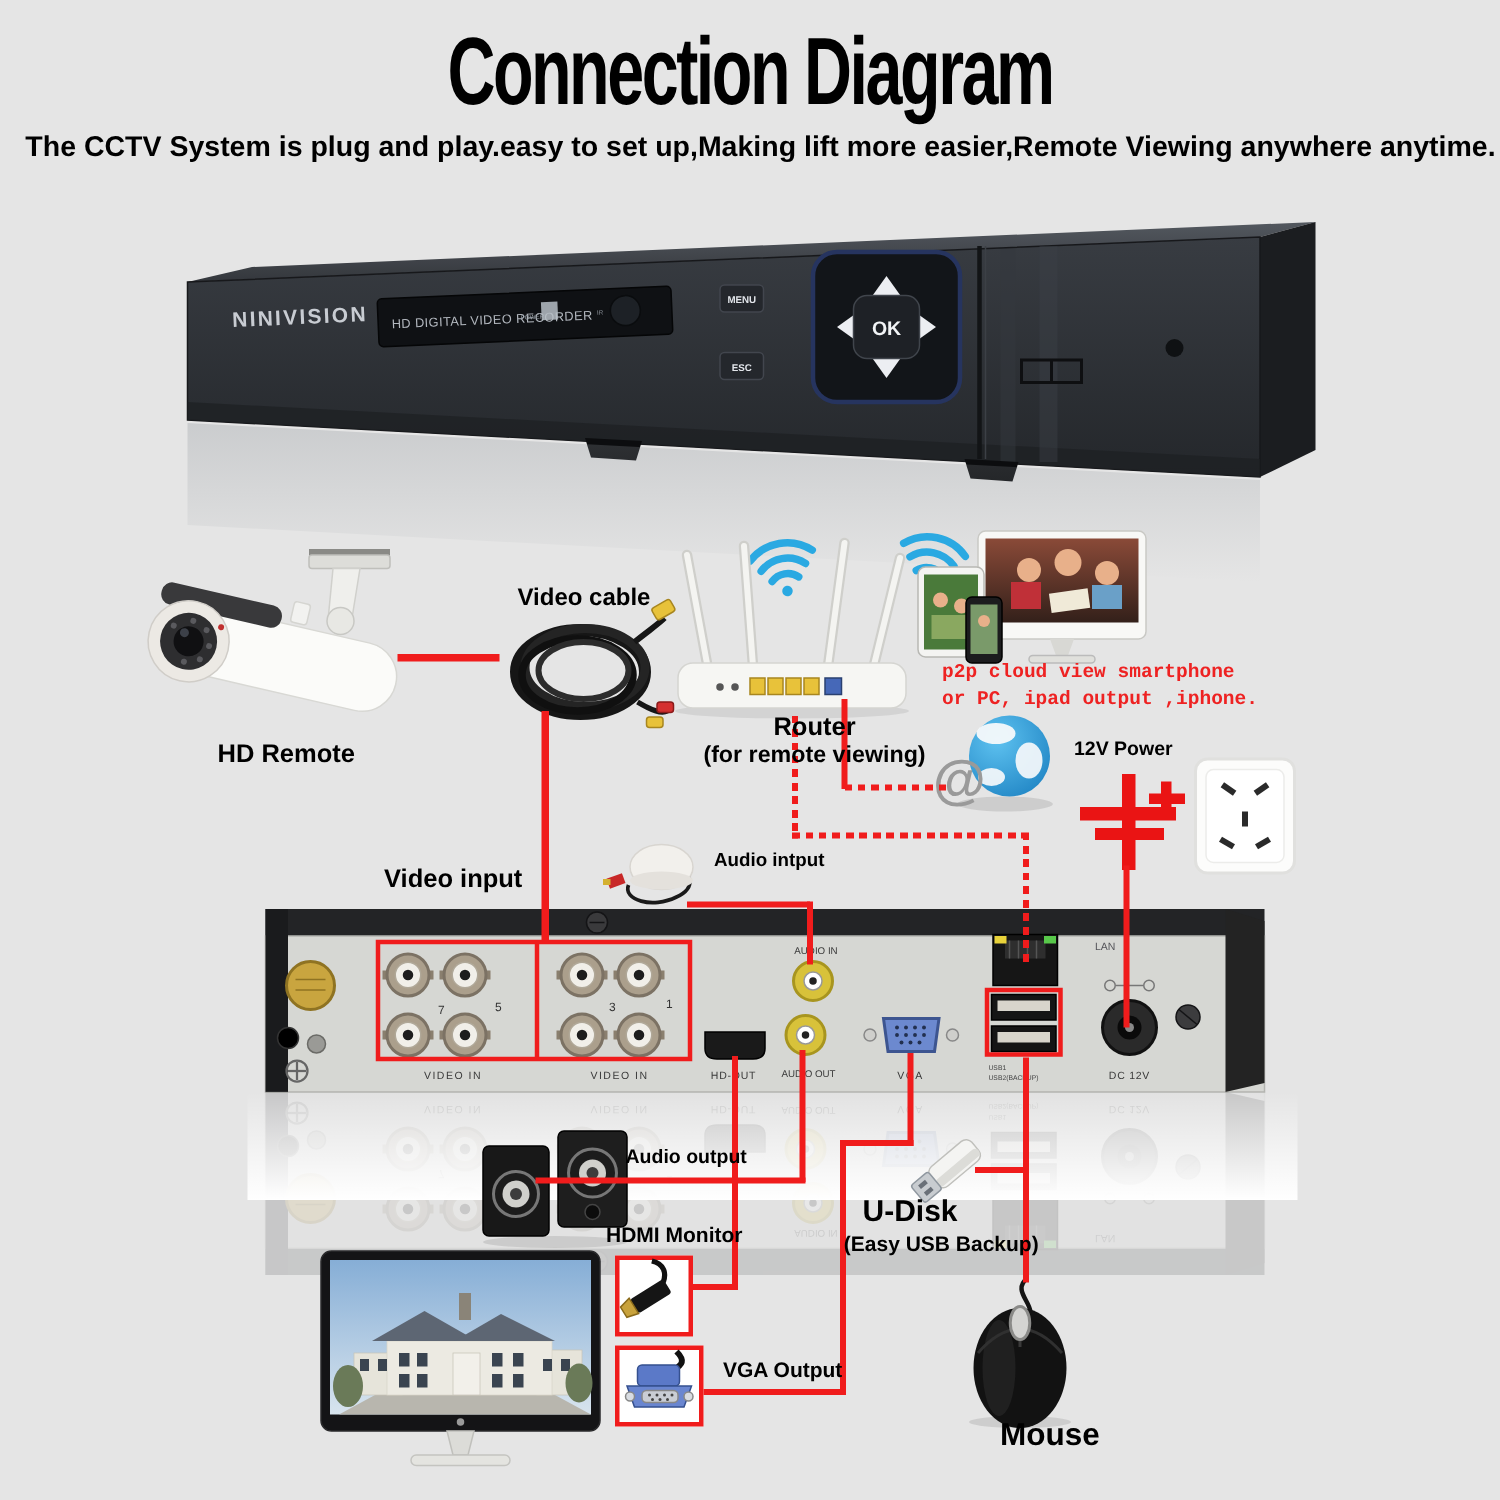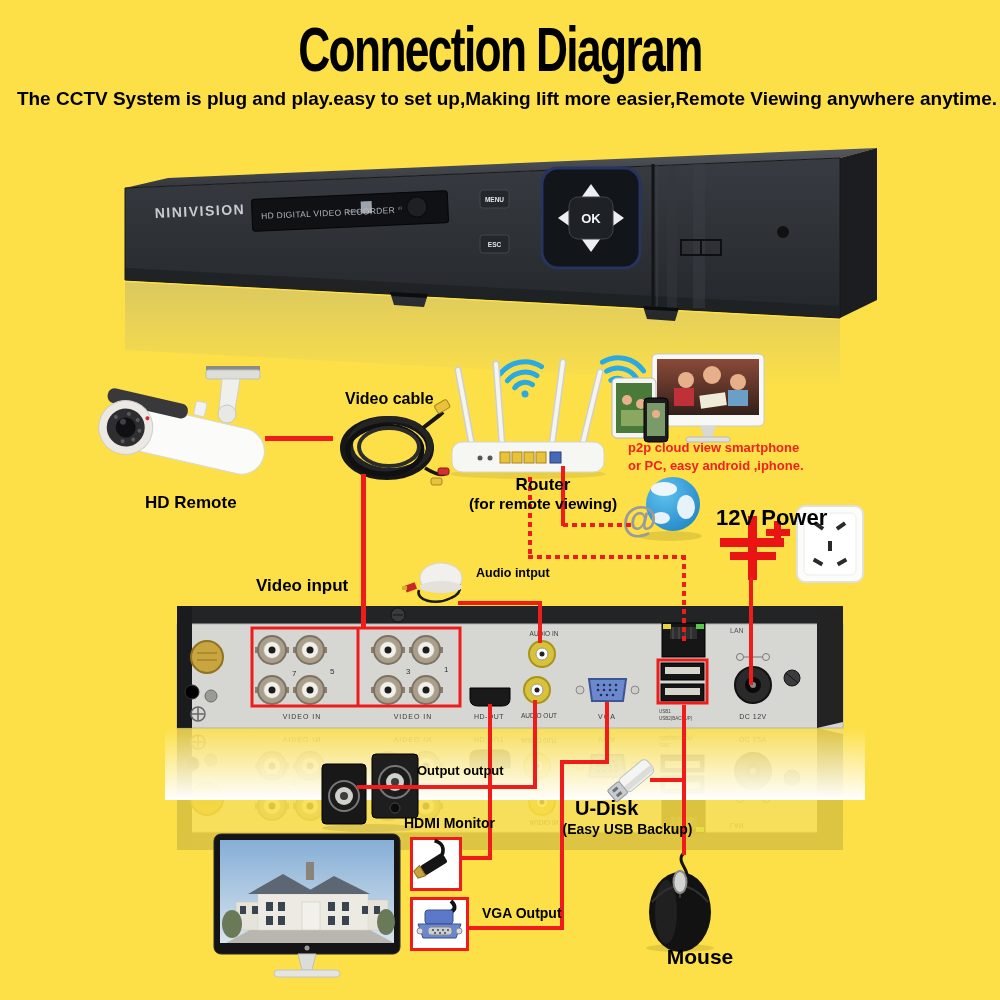--- a/index.html
+++ b/index.html
@@ -1,21 +1,21 @@
 <!DOCTYPE html>
 <html><head>
 <meta charset="utf-8">
 <style>
   html,body{margin:0;padding:0;background:#fff;}
-  #stage{position:relative;width:1000px;height:1000px;background:#fde047;overflow:hidden;
+  #stage{position:relative;width:1000px;height:1000px;background:#e5e5e5;overflow:hidden;
          font-family:"Liberation Sans",sans-serif;}
   .abs{position:absolute;}
   .lbl{position:absolute;font-weight:bold;color:#000;white-space:nowrap;z-index:8;
        font-family:"Liberation Sans",sans-serif;}
-  .red{color:#ee2222;}
+  .red{color:#ee2222;font-family:Liberation Mono, monospace;}
   .line{position:absolute;background:#f01c1c;z-index:5;}
   .dot-h{position:absolute;z-index:5;background:repeating-linear-gradient(90deg,#f01c1c 0 5px,transparent 5px 9px);}
   .dot-v{position:absolute;z-index:5;background:repeating-linear-gradient(180deg,#f01c1c 0 5px,transparent 5px 9px);}
   .redbox{position:absolute;border:3px solid #f01c1c;background:#fff;z-index:6;}
   #title{left:0;right:0;top:14px;text-align:center;font-size:54px;font-weight:bold;
          letter-spacing:-2px;transform:scale(.82,1.18);transform-origin:50% 20%;color:#000;}
   #subtitle{left:0;right:0;top:88px;text-align:center;font-size:19px;font-weight:bold;color:#000;padding-left:14px;}
   svg{position:absolute;overflow:visible;}
   text{font-family:"Liberation Sans",sans-serif;}
 </style>
@@ -469,24 +469,24 @@
   <div class="line" style="left:682px;top:705px;width:4px;height:150px"></div>
   <div class="line" style="left:650px;top:778px;width:36px;height:4px"></div>
 
   <div class="lbl" style="left:145px;top:493px;font-size:17px">HD Remote</div>
   <div class="lbl" style="left:345px;top:390px;font-size:16px">Video cable</div>
   <div class="lbl" style="left:448px;top:475px;width:190px;text-align:center;font-size:17px;line-height:1.2">
     <span style="display:block">Router</span>
     <span style="display:block;font-size:15.5px">(for remote viewing)</span>
   </div>
   <div class="lbl red" style="left:628px;top:440px;font-size:13px">p2p cloud  view smartphone</div>
-  <div class="lbl red" style="left:628px;top:458px;font-size:13px">or PC, easy android ,iphone.</div>
-  <div class="lbl" style="left:716px;top:505px;font-size:22px">12V Power</div>
+  <div class="lbl red" style="left:628px;top:458px;font-size:13px">or PC, ipad output ,iphone.</div>
+  <div class="lbl" style="left:716px;top:491px;font-size:13px">12V Power</div>
   <div class="lbl" style="left:256px;top:576px;font-size:17px">Video input</div>
   <div class="lbl" style="left:476px;top:566px;font-size:12.5px">Audio intput</div>
-  <div class="lbl" style="left:417px;top:763px;font-size:13px">Output output</div>
+  <div class="lbl" style="left:417px;top:763px;font-size:13px">Audio output</div>
   <div class="lbl" style="left:404px;top:815px;font-size:14px">HDMI Monitor</div>
   <div class="lbl" style="left:482px;top:905px;font-size:14px">VGA Output</div>
   <div class="lbl" style="left:575px;top:797px;width:105px;text-align:left;font-size:20px">U-Disk</div>
   <div class="lbl" style="left:560px;top:821px;width:135px;text-align:center;font-size:14px">(Easy USB Backup)</div>
   <div class="lbl" style="left:640px;top:945px;width:120px;text-align:center;font-size:21px">Mouse</div>
 
 </div>
 
 </body></html>

